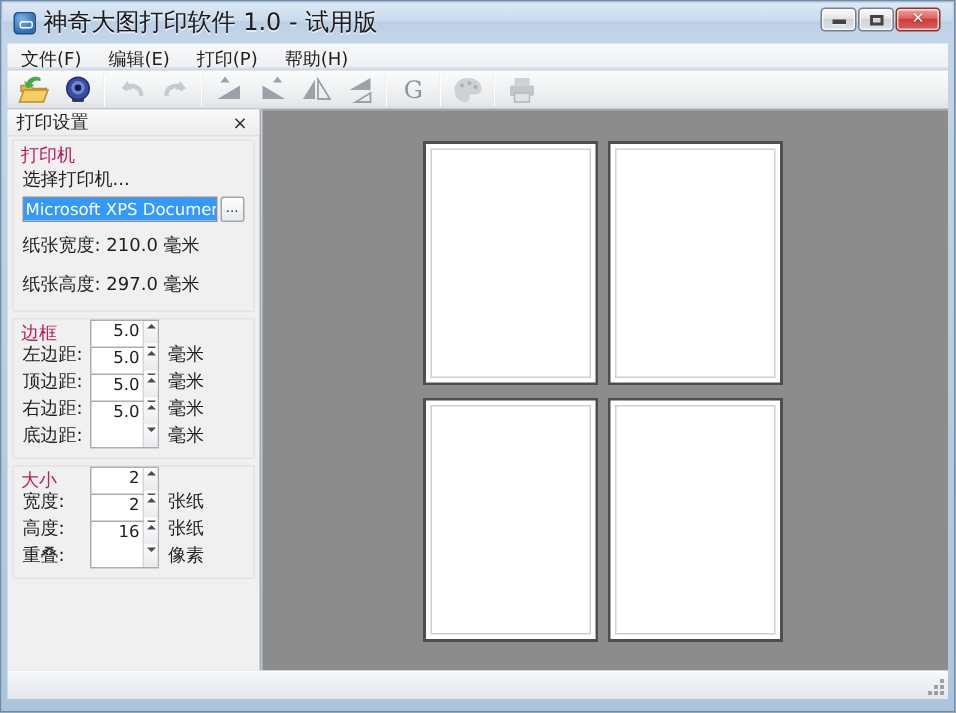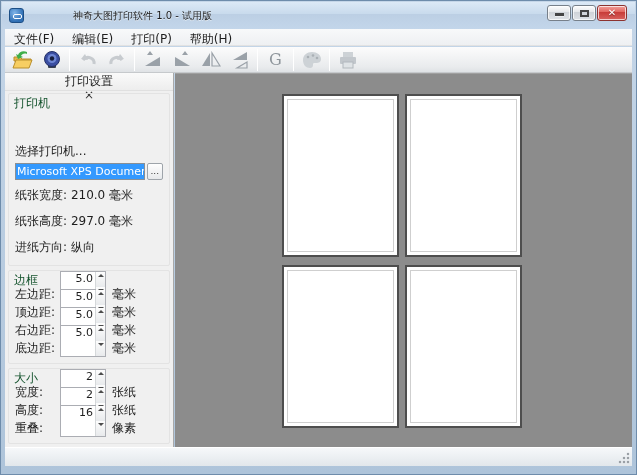--- a/index.html
+++ b/index.html
@@ -8,21 +8,21 @@
 
   
   .window { position:absolute; inset:0; background:linear-gradient(#c5d6e8,#aec4da); border:1px solid #6e8cab; }
 
   
   .titlebar { position:absolute; top:1px; left:1px; right:1px; height:27px;
     background:linear-gradient(#dcE9f6 0%, #c8daec 45%, #bccfe4 46%, #c3d6ea 100%); display:flex; align-items:center; }
   .app-icon { width:15px; height:15px; margin:0 5px 0 7px; border-radius:3px;
     background:radial-gradient(circle at 35% 30%, #7fb4e8, #2f6fb4 70%); border:1px solid #1d4f86; position:relative; }
   .app-icon::after { content:""; position:absolute; left:3px; top:5px; width:7px; height:3px; border:1px solid #fff; border-radius:2px; }
-  .title-text { font-size:10px; color:#1c1c1c; text-shadow:0 1px 0 rgba(255,255,255,.6);margin-left:44px; }
+  .title-text { font-size:16px; color:#1c1c1c; text-shadow:0 1px 0 rgba(255,255,255,.6); }
   .win-controls { position:absolute; right:8px; top:3px; display:flex; gap:1px; }
   .win-btn { height:16px; border:1px solid #77808a; border-radius:3px; position:relative;
     background:linear-gradient(#fdfdfd,#e4e6e9 45%, #cfd3d8 46%, #dfe2e6); box-shadow:inset 0 0 0 1px rgba(255,255,255,.7); }
   .btn-min { width:24px; } .btn-max { width:24px; } .btn-close { width:30px;
     background:linear-gradient(#f2a09b,#e0625c 45%, #c83c39 46%, #d8625f); border-color:#8c3330; }
   .glyph-min { position:absolute; left:7px; bottom:4px; width:9px; height:3px; background:#444; box-shadow:0 1px 0 rgba(255,255,255,.5); }
   .glyph-max { position:absolute; left:7px; top:4px; width:9px; height:7px; border:2px solid #444; }
   .glyph-close { position:absolute; left:0; top:1px; width:100%; text-align:center; color:#fff; font-size:10px; font-weight:bold; text-shadow:0 1px 1px rgba(0,0,0,.4); }
 
   
@@ -32,28 +32,28 @@
 
   
   .toolbar { position:absolute; top:46px; left:4px; right:4px; height:26px;
     background:linear-gradient(#fcfcfc,#e9ebed 80%, #dfe2e5); border-bottom:1px solid #c6c9cc; display:flex; align-items:center; padding-left:3px; }
   .tool-btn { width:29px; height:24px; display:flex; align-items:center; justify-content:center; border-radius:2px; }
   .tool-sep { width:1px; height:22px; background:#c3c6c9; border-right:1px solid #fff; margin:0 3px; }
   .g-label { font-size:16px; color:#8e959b; font-family:"DejaVu Serif", serif; }
 
   
   .sidepanel { position:absolute; top:72px; left:4px; width:169px; bottom:27px; background:#f0f0f0; border-right:1px solid #a9a9a9; overflow:hidden; }
-  .panel-header { height:18px; display:flex; align-items:center; padding:0 6px; background:linear-gradient(#fafafa,#ededed); border-bottom:1px solid #e0e0e0;flex-direction:column; }
+  .panel-header { height:18px; display:flex; align-items:center; padding:0 6px; background:linear-gradient(#fafafa,#ededed); border-bottom:1px solid #e0e0e0; }
   .panel-title { flex:1; }
   .panel-close { color:#333; font-size:12px; line-height:10px; width:14px; text-align:center; cursor:default; }
 
   .group { position:relative; margin:2px 3px 4px; border:1px solid #e3e3e3; border-radius:2px; padding:15px 3px 5px; }
-  .group-label { position:absolute; top:1px; left:5px; color:#14532d; }
-
-  .plain-line { padding:2px 3px;margin-top:32px; }
+  .group-label { position:absolute; top:1px; left:5px; color:#be185d; }
+
+  .plain-line { padding:2px 3px; }
   .info-line { padding:5px 3px 4px; white-space:nowrap; }
 
   .printer-row { display:flex; align-items:center; margin:1px 3px 2px; }
   .printer-field { width:134px; height:17px; background:#fff; border:1px solid #898f94; overflow:hidden; white-space:nowrap; font-size:11px; line-height:15px; }
   .printer-field span { background:#3399ff; color:#fff; padding:1px 1px; }
   .browse-btn { width:17px; height:17px; margin-left:2px; border:1px solid #9ea4aa; border-radius:2px;
     background:linear-gradient(#fefefe,#e7e9eb); font-size:9px; text-align:center; line-height:14px; color:#333; }
 
   .row { display:flex; align-items:flex-end; height:17px; margin:0 0 1px; }
   .row-label { width:48px; padding-left:3px; white-space:nowrap; }
@@ -231,24 +231,20 @@
       <div class="info-line">
         <span>纸张宽度:</span>
         <span>210.0</span>
         <span>毫米</span>
       </div>
       <div class="info-line">
         <span>纸张高度:</span>
         <span>297.0</span>
         <span>毫米</span>
       </div>
-      <div class="info-line">
-        <span>进纸方向:</span>
-        <span>纵向</span>
-      </div>
     </div>
 
     <div class="group">
       <span class="group-label">边框</span>
 
       <div class="row">
         <span class="row-label">左边距:</span>
         <div class="spinfield">
           <span class="spin-value">5.0</span>
           <span class="spinner">

